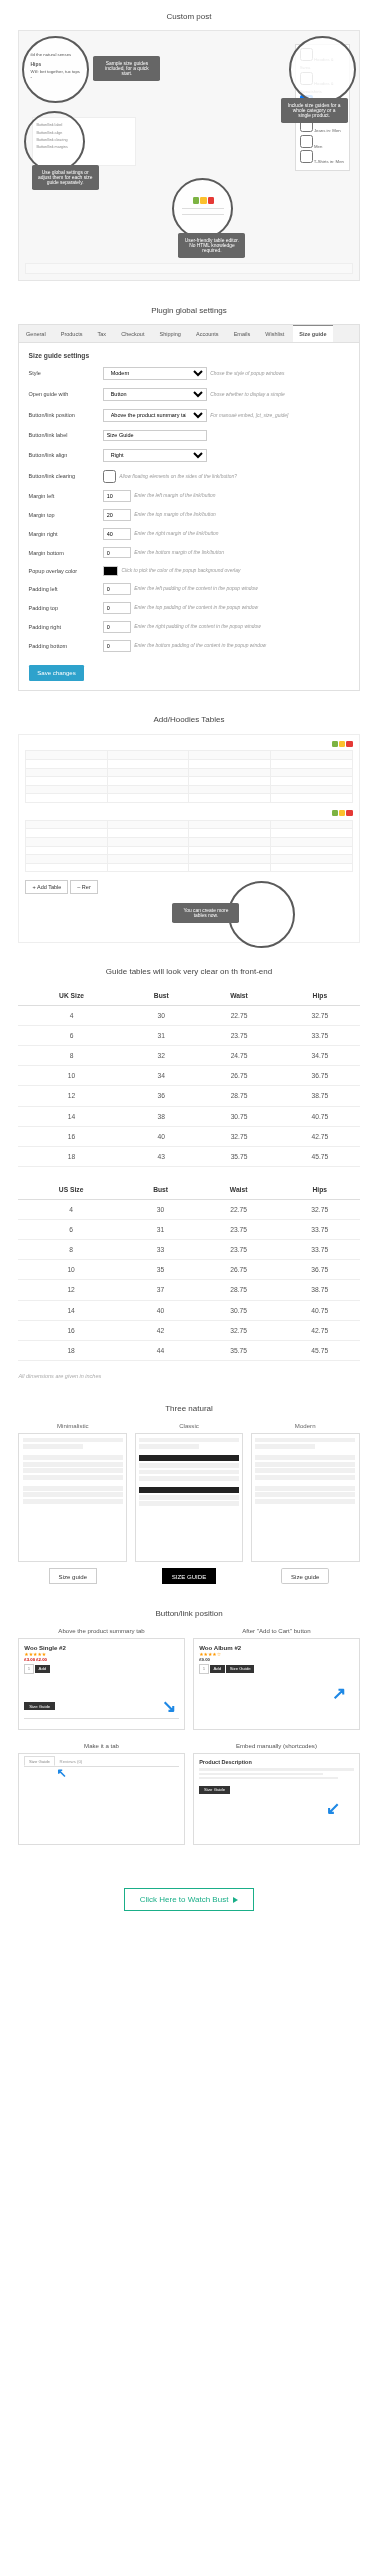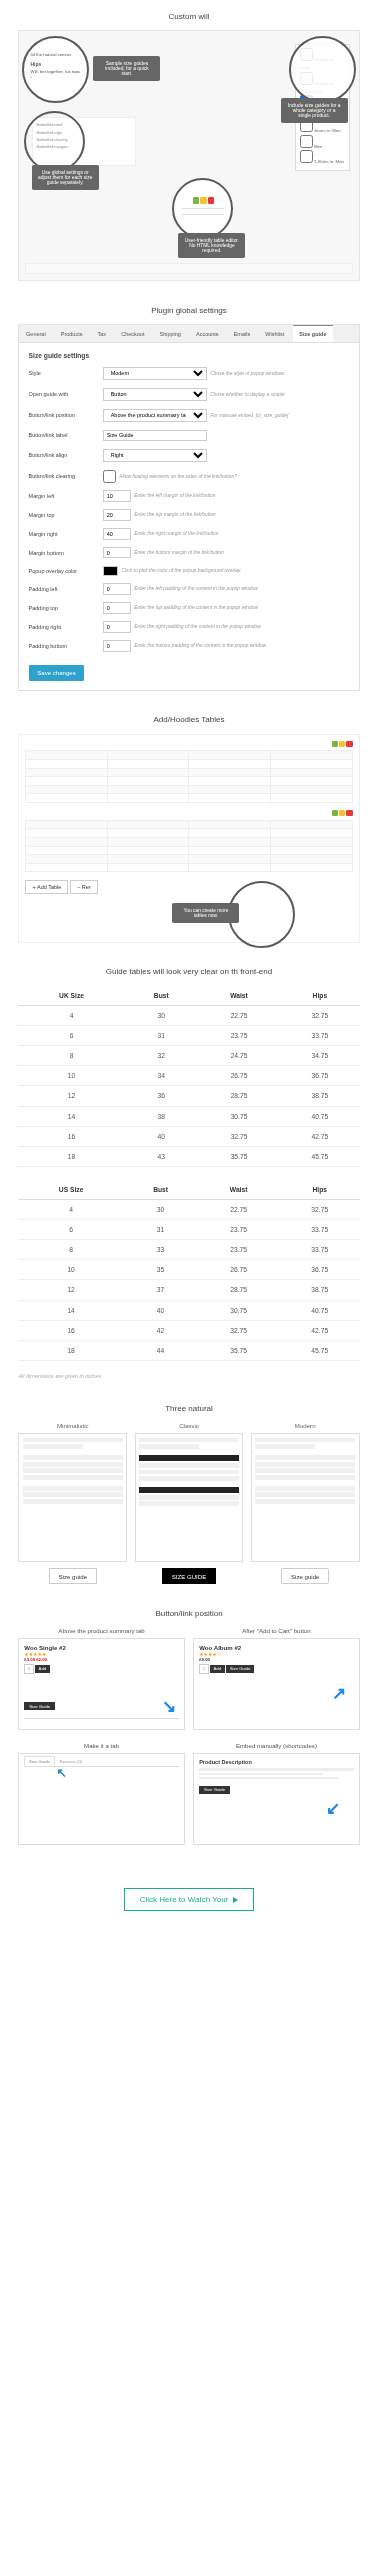--- a/index.html
+++ b/index.html
@@ -52,21 +52,21 @@
 .pos-card{border:0.6px solid #ddd;height:92px;background:#fff;padding:4.9px;font-size:4.3px;color:#888;text-align:left;position:relative}
 .curly{position:absolute;color:#1e88e5;font-size:17px;font-weight:bold}
 .watch-btn{display:block;margin:18.4px auto;border:1.2px solid #1aae88;color:#1aae88;background:#fff;padding:6.1px 14.7px;font-size:8px;cursor:pointer}
 .watch-btn .tri{display:inline-block;width:0;height:0;border-left:5.5px solid #1aae88;border-top:3.7px solid transparent;border-bottom:3.7px solid transparent;vertical-align:middle;margin-left:4.9px}
 .mini-toolbar{position:absolute;bottom:6.1px;left:6.1px;right:6.1px;height:11px;background:#f9f9f9;border:0.6px solid #eee}
 </style>
 </head>
 <body>
 
 <div class="section">
-  <div class="section-title">Custom will</div>
+  <div class="section-title">Custom post</div>
   <div class="panel" style="height:251px">
 
     <div class="circle" style="width:67px;height:67px;top:4.9px;left:3.1px">
       <div style="padding:13.5px 6.1px;font-size:4.3px;color:#555">
         <div style="margin-bottom:4.9px">ild the natural senses</div>
         <div style="font-weight:bold;font-size:4.9px">Hips</div>
         <div style="margin-top:2.5px">Will: bet together, tux tops -</div>
       </div>
     </div>
 
@@ -514,15 +514,15 @@
         <div style="height:2.5px;background:#eee;margin-bottom:1.8px;width:80%"></div>
         <div style="height:2.5px;background:#eee;margin-bottom:6.1px;width:90%"></div>
         <div style="background:#333;color:#fff;padding:1.8px 4.9px;font-size:4.3px;display:inline-block">Size Guide</div>
         <div class="curly" style="bottom:24.5px;right:18.4px">↙</div>
       </div>
     </div>
   </div>
 </div>
 
 <button class="watch-btn">
-  <span>Click Here to Watch Your</span><span class="tri"></span>
+  <span>Click Here to Watch Bust</span><span class="tri"></span>
 </button>
 
 
 </body></html>

